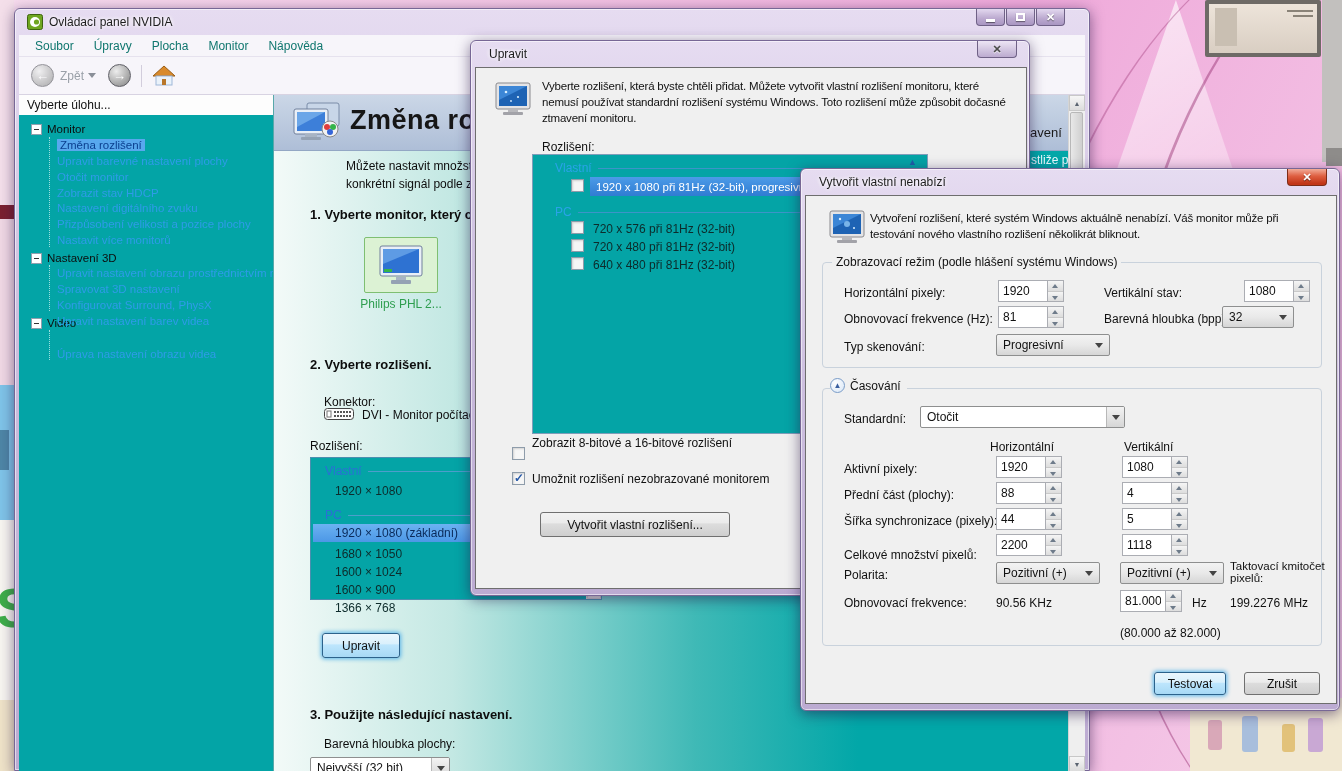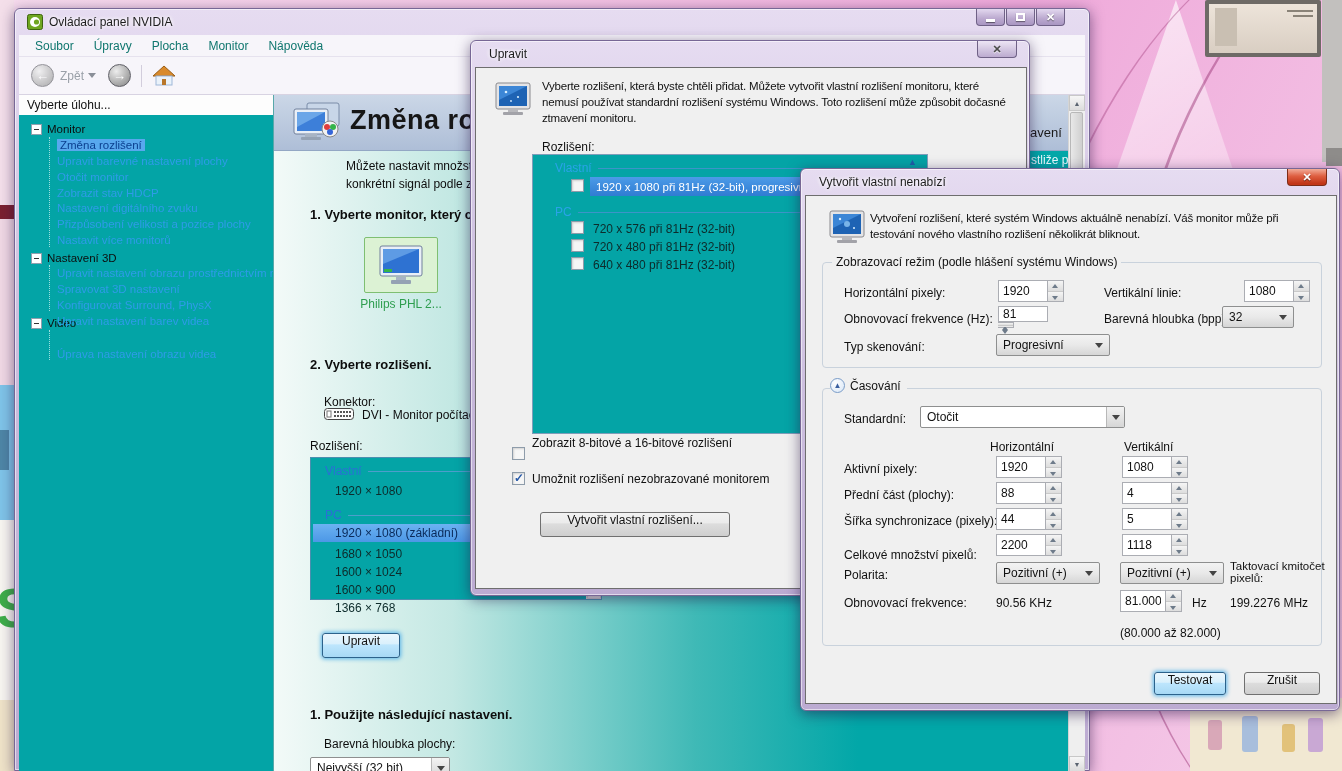--- a/index.html
+++ b/index.html
@@ -74,21 +74,21 @@
 
   .teal-list { position:absolute; background:#04A4A6; border:1px solid #4A8FAF; }
   .tl-group { position:absolute; display:flex; align-items:center; color:#2B6FD6; font-size:12px; white-space:nowrap; }
   .tl-rule { height:1px; background:#4D9ECB; margin-left:6px; }
   .tl-item { position:absolute; color:#063; color:#0d2b2b; font-size:12px; white-space:nowrap; }
   .tl-sel { position:absolute; background:linear-gradient(180deg,#6CB2F2,#4C97E6); color:#0A2A5A; font-size:12px; display:flex; align-items:center; padding-left:22px; }
   .vscroll { position:absolute; background:#EFEFEF; border-left:1px solid #D5D5D5; }
   .scroll-btn { position:absolute; left:0; width:100%; background:linear-gradient(180deg,#F6F6F6,#DCDCDC); border:1px solid #C8C8C8; display:flex; align-items:center; justify-content:center; font-size:7px; color:#5A6470; }
   .scroll-thumb { position:absolute; left:1px; background:linear-gradient(90deg,#E8E8E8,#CFCFCF); border:1px solid #B8B8B8; border-radius:2px; }
 
-  .btn { display:flex; justify-content:center; font-size:12px; color:#111; border:1px solid #707070; border-radius:3px;
+  .btn { display:flex; align-items:center; justify-content:center; font-size:12px; color:#111; border:1px solid #707070; border-radius:3px;
     background:linear-gradient(180deg,#F2F2F2,#EBEBEB 45%,#DDDDDD 46%,#CFCFCF); }
   .btn.focused { border-color:#2C628B; background:linear-gradient(180deg,#EAF6FD,#D9F0FC 45%,#BEE6FD 46%,#A7D9F5); box-shadow:0 0 4px 1px #5AB4E8; }
 
   .combo { position:absolute; height:22px; border:1px solid #8E8F8F; border-radius:2px; display:flex; align-items:center; padding:0 6px; font-size:12px; color:#111;
     background:linear-gradient(180deg,#F3F3F3,#E9E9E9 50%,#D6D6D6); white-space:nowrap; overflow:hidden; }
   .combo .carrow { margin-left:auto; border:4px solid transparent; border-top:5px solid #444; margin-top:5px; flex:none; }
   .combo.white { background:#fff; padding-right:0; }
   .combo.white .arrbox { margin-left:auto; width:18px; height:20px; border-left:1px solid #B8B8B8; background:linear-gradient(180deg,#F3F3F3,#D6D6D6); display:flex; align-items:center; justify-content:center; flex:none; }
   .combo.white .arrbox i { border:4px solid transparent; border-top:5px solid #444; margin-top:5px; }
 
@@ -338,21 +338,21 @@
             <div class="scroll-btn" style="top:0;height:13px;">▲</div>
             <div class="scroll-thumb" style="top:14px;width:11px;height:70px;"></div>
             <div class="scroll-btn" style="bottom:0;height:13px;">▼</div>
           </div>
         </div>
 
         <div class="btn focused abs" style="left:48px;top:538px;width:78px;height:25px;">
           <span>Upravit</span>
         </div>
 
-        <span class="step-label" style="left:36px;top:612px;">1. Použijte následující nastavení.</span>
+        <span class="step-label" style="left:36px;top:612px;">3. Použijte následující nastavení.</span>
         <span class="plain-label" style="left:50px;top:642px;">Barevná hloubka plochy:</span>
         <div class="combo white" style="left:36px;top:662px;width:140px;">
           <span>Nejvyšší (32 bit)</span>
           <span class="arrbox">
               <i></i>
             </span>
         </div>
 
         <div class="vscroll" style="right:0;top:0;width:17px;height:677px;">
           <div class="scroll-btn" style="top:0;height:16px;">▲</div>
@@ -453,31 +453,31 @@
       <span class="legend" style="left:26px;top:59px;">Zobrazovací režim (podle hlášení systému Windows)</span>
 
       <span class="fld" style="left:38px;top:90px;">Horizontální pixely:</span>
       <div class="spin" style="left:192px;top:84px;">
         <input value="1920" style="">
         <div class="spin-btns">
             <div class="su"></div>
             <div class="sd"></div>
           </div>
       </div>
-      <span class="fld" style="left:298px;top:90px;">Vertikální linie:</span>
+      <span class="fld" style="left:298px;top:90px;">Vertikální stav:</span>
       <div class="spin" style="left:438px;top:84px;">
         <input value="1080" style="">
         <div class="spin-btns">
             <div class="su"></div>
             <div class="sd"></div>
           </div>
       </div>
 
       <span class="fld" style="left:38px;top:116px;">Obnovovací frekvence (Hz):</span>
-      <div class="spin" style="left:192px;top:110px;flex-direction:column;">
+      <div class="spin" style="left:192px;top:110px;">
         <input value="81" style="">
         <div class="spin-btns">
             <div class="su"></div>
             <div class="sd"></div>
           </div>
       </div>
       <span class="fld" style="left:298px;top:116px;">Barevná hloubka (bpp):</span>
       <div class="combo" style="left:416px;top:110px;width:72px;">
         <span>32</span>
           <span class="carrow"></span>

